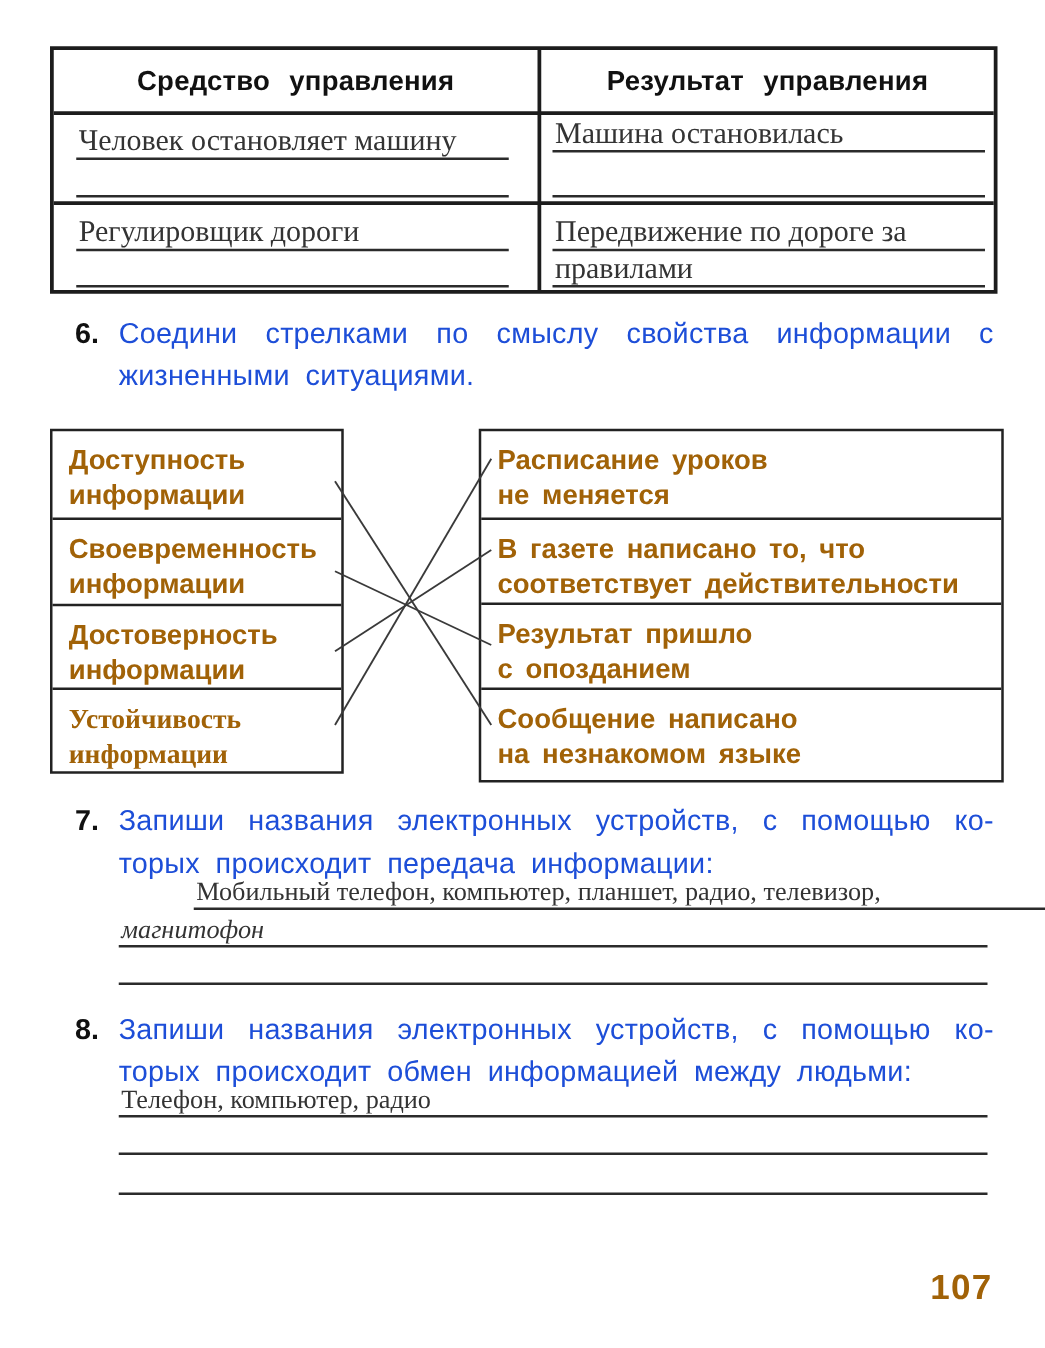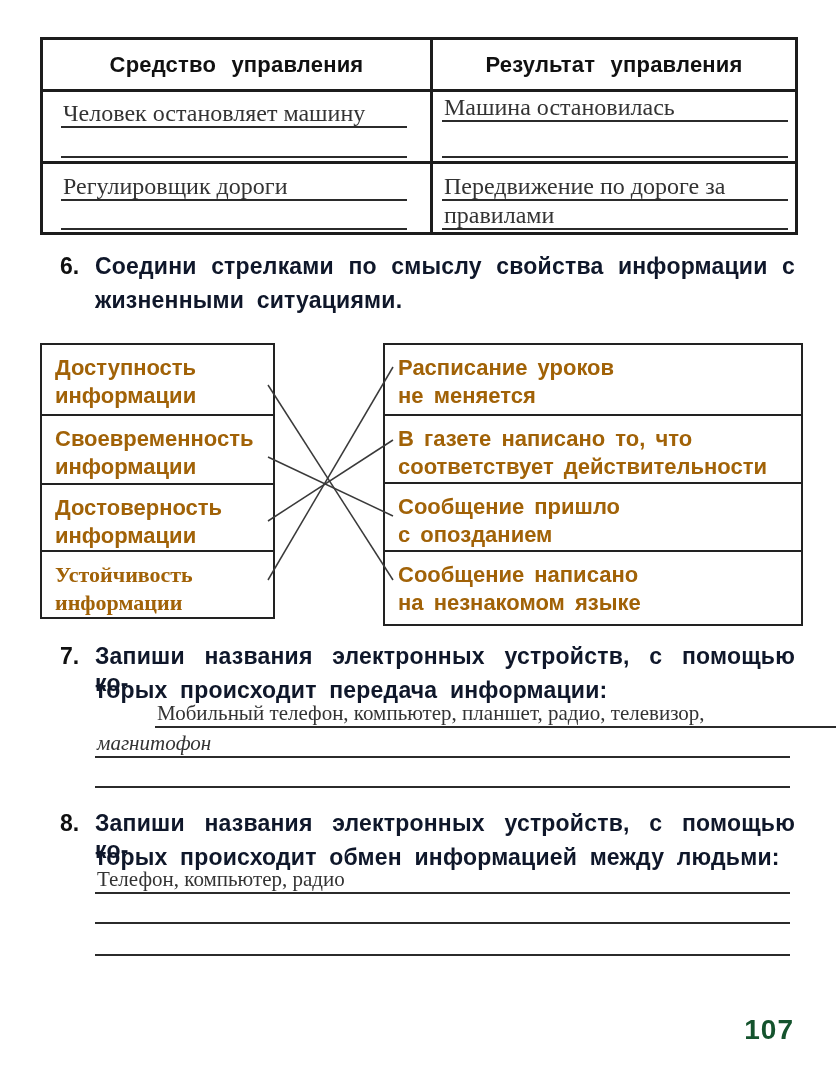--- a/index.html
+++ b/index.html
@@ -24,21 +24,21 @@
   
   .wline{position:absolute;border-bottom:2px solid #2b2b2b;display:flex;align-items:flex-end;box-sizing:border-box;}
   .ans{
     font-family:"Liberation Serif",serif;font-size:24px;line-height:25px;color:#333;
     white-space:nowrap;padding-left:2px;
   }
 
   
   .tasknum{position:absolute;font-weight:bold;font-size:23px;color:#101010;}
   .tline{
-    position:absolute;left:95px;width:700px;font-weight:bold;font-size:23px;color:#0f172a;
+    position:absolute;left:95px;width:700px;font-weight:normal;font-size:23px;color:#1d4ed8;
     word-spacing:6px;letter-spacing:.2px;white-space:nowrap;
   }
   .tline.just{white-space:normal;text-align:justify;text-align-last:justify;}
 
   
   .mbox{border:2.5px solid #222;box-sizing:border-box;background:#fff;}
   .mbox-left{left:40px;top:343px;width:235px;height:276px;}
   .mbox-right{left:383px;top:343px;width:420px;height:283px;}
   .mcell{
     box-sizing:border-box;padding:9px 4px 0 13px;
@@ -51,21 +51,21 @@
   .mbox-right .mcell{height:69px;}
   .mbox-right .mcell:nth-child(2){height:68px;}
   .mbox-right .mcell:nth-child(3){height:68px;}
   .mbox-right .mcell:nth-child(4){height:73px;}
 
   .conn-svg{left:0;top:0;width:836px;height:1078px;pointer-events:none;}
 
   
   .pagenum{
     position:absolute;left:720px;top:1014px;width:74px;text-align:right;
-    font-weight:bold;font-size:28px;letter-spacing:1px;color:#14532d;
+    font-weight:bold;font-size:28px;letter-spacing:1px;color:#a16207;
   }
 </style>
 </head>
 <body>
 
 <div class="page">
 
   <div class="abs ctl-table">
     <div class="ctl-vdiv"></div>
     <div class="ctl-hdrline"></div>
@@ -123,21 +123,21 @@
   <div class="abs mbox mbox-right">
     <div class="mcell">
       <div>Расписание уроков</div>
       <div>не меняется</div>
     </div>
     <div class="mcell">
       <div>В газете написано то, что</div>
       <div>соответствует действительности</div>
     </div>
     <div class="mcell">
-      <div>Сообщение пришло</div>
+      <div>Результат пришло</div>
       <div>с опозданием</div>
     </div>
     <div class="mcell">
       <div>Сообщение написано</div>
       <div>на незнакомом языке</div>
     </div>
   </div>
 
   <svg class="abs conn-svg" viewBox="0 0 836 1078" id="conn-svg">
       <line x1="268" y1="385" x2="393" y2="580" stroke="#3a3a3a" stroke-width="1.5"></line>

